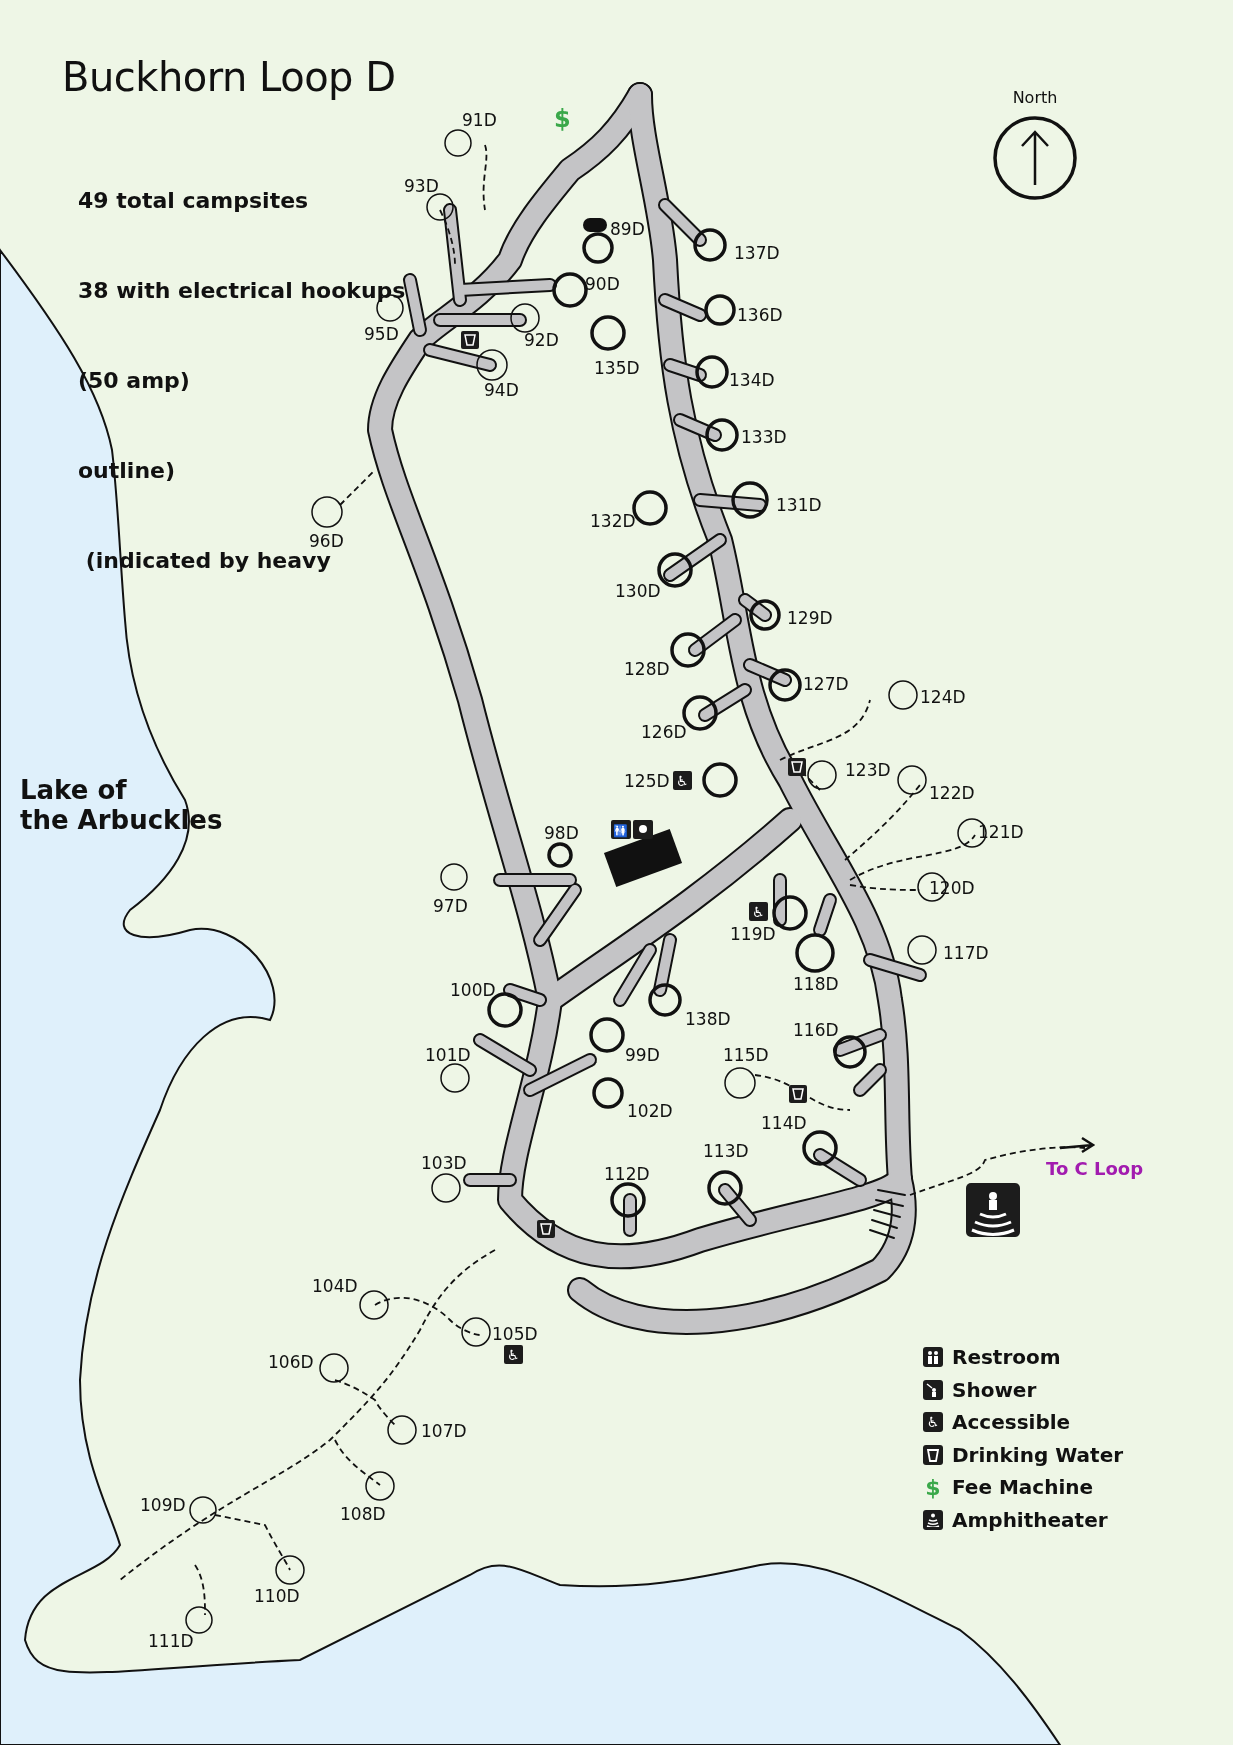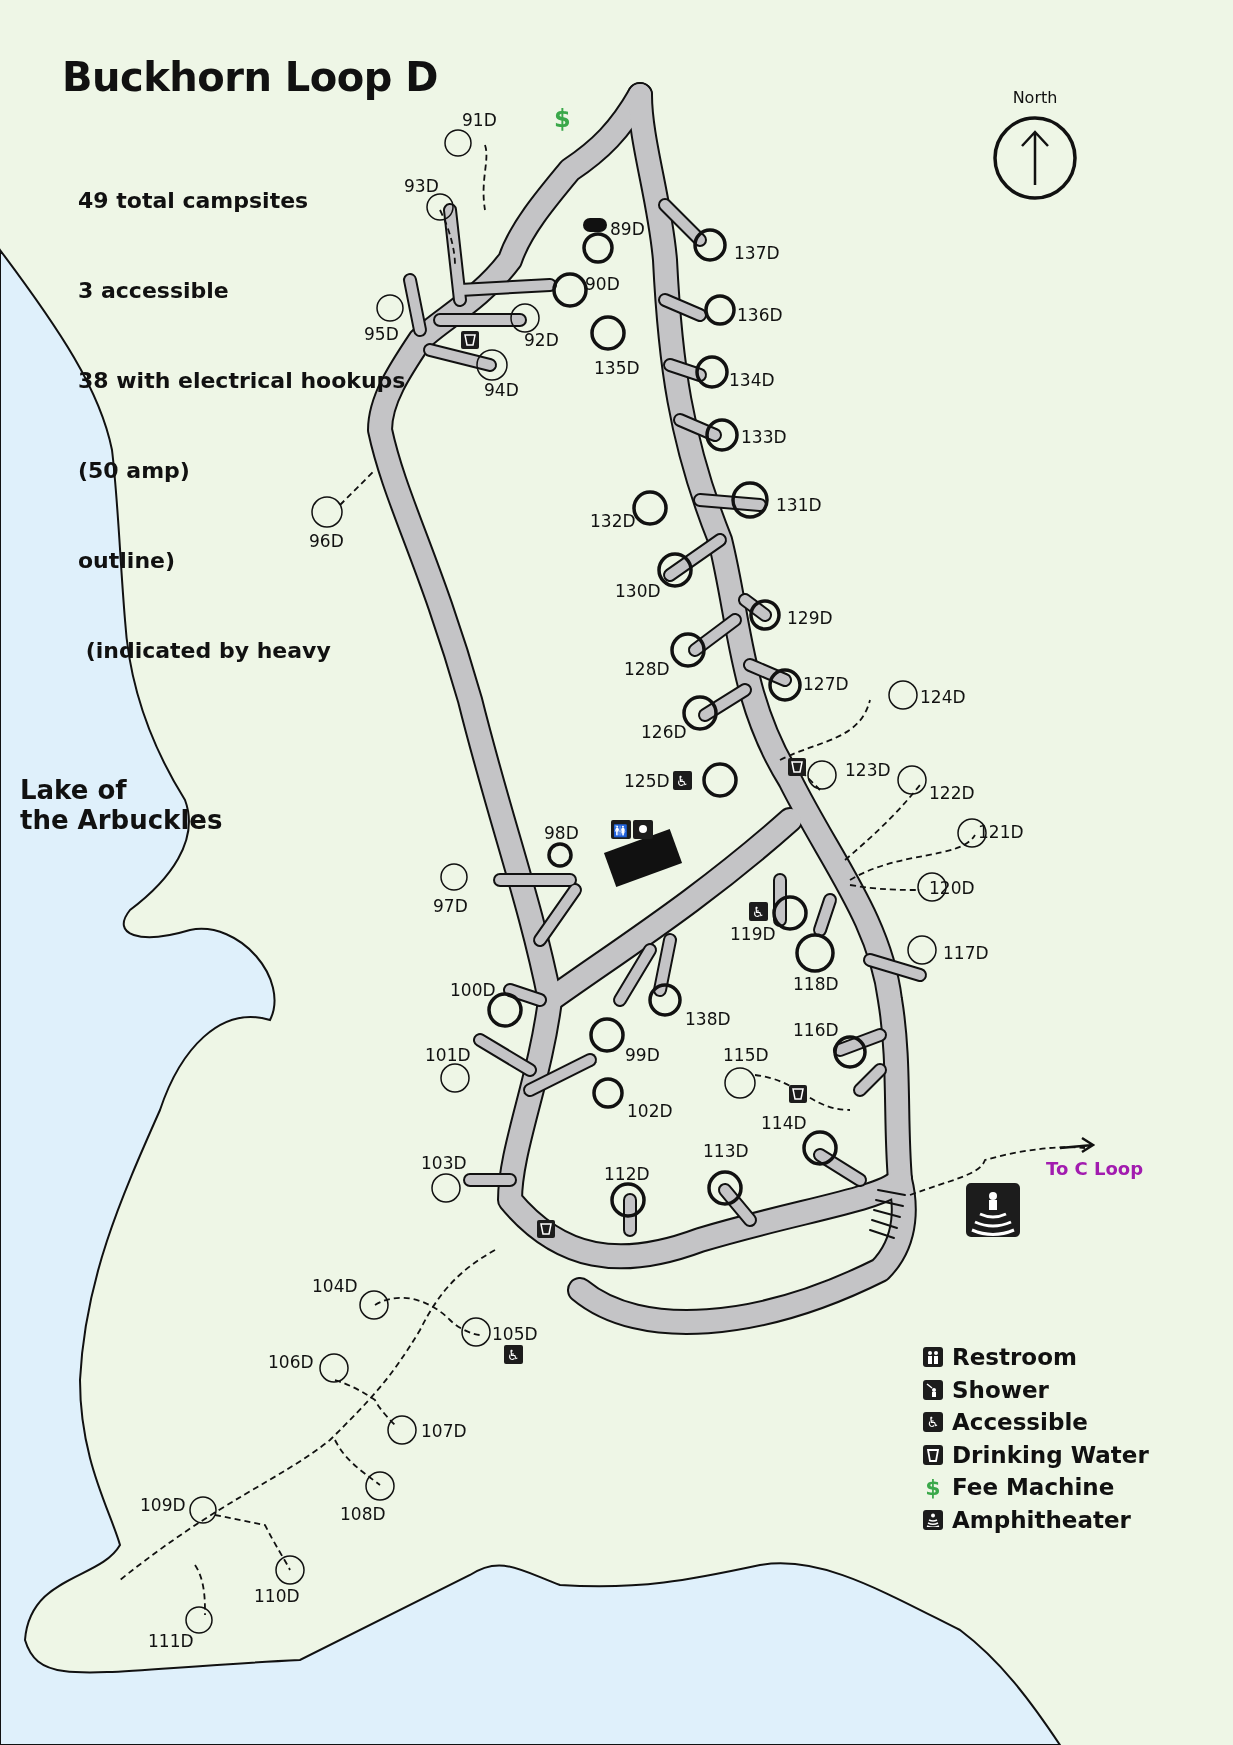--- a/index.html
+++ b/index.html
@@ -1,26 +1,26 @@
 <!DOCTYPE html>
 <html><head>
 <meta charset="utf-8">
 <style>
   html, body { margin:0; padding:0; }
   body { width:1233px; height:1745px; background:#eef6e6; overflow:hidden; font-family:"DejaVu Sans", sans-serif; }
   #map { position:absolute; left:0; top:0; width:1233px; height:1745px; }
-  .title { position:absolute; left:62px; top:54px; font-size:40px; font-weight:bold; color:#111; letter-spacing:-0.5px; }
+  .title { position:absolute; left:62px; top:54px; font-size:40px; font-weight:normal; color:#111; letter-spacing:-0.5px; }
   .stats { position:absolute; left:78px; top:126px; font-size:22px; font-weight:bold; color:#111; line-height:30px; white-space:pre; }
   .lake-label { position:absolute; left:20px; top:775px; font-size:26px; font-weight:bold; color:#111; line-height:30px; }
   .north { position:absolute; left:990px; top:88px; width:90px; text-align:center; }
   .north-label { font-size:16px; color:#111; display:block; margin-bottom:17px; }
   .legend { position:absolute; left:922px; top:1341px; }
   .legend-row { display:flex; align-items:center; height:32.5px; }
   .legend-icon { width:22px; height:22px; display:flex; align-items:center; justify-content:center; margin-right:8px; }
-  .legend-label { font-size:23px; font-weight:bold; color:#111; }
+  .legend-label { font-size:20px; font-weight:bold; color:#111; }
   .ico { width:20px; height:20px; background:#1c1c1c; border-radius:3px; display:flex; align-items:center; justify-content:center; }
   .fee { color:#3aa84a; font-weight:bold; font-size:22px; }
   .site-label { font-size:17px; fill:#111; font-family:"DejaVu Sans", sans-serif; }
   .to-c { position:absolute; left:1046px; top:1158px; font-size:18px; font-weight:bold; color:#a21caf; }
 </style>
 </head>
 <body>
 
 <svg id="map" viewBox="0 0 1233 1745" xmlns="http://www.w3.org/2000/svg">
 
@@ -299,21 +299,20 @@
 
   <g>
     <circle cx="1035" cy="158" r="40" fill="none" stroke="#111" stroke-width="3.5"></circle>
     <path d="M1035,185 L1035,132 M1022,146 L1035,132 L1048,146" stroke="#111" stroke-width="2.5" fill="none"></path>
   </g>
 </svg>
 
 <div class="title">Buckhorn Loop D</div>
 <div class="stats">
   <div>49 total campsites</div>
-  <div>3 accessible</div>
   <div>38 with electrical hookups</div>
   <div>(50 amp)</div>
   <div>outline)</div>
   <div> (indicated by heavy</div>
 </div>
 
 <div class="north">
   <span class="north-label">North</span>
 </div>
 

